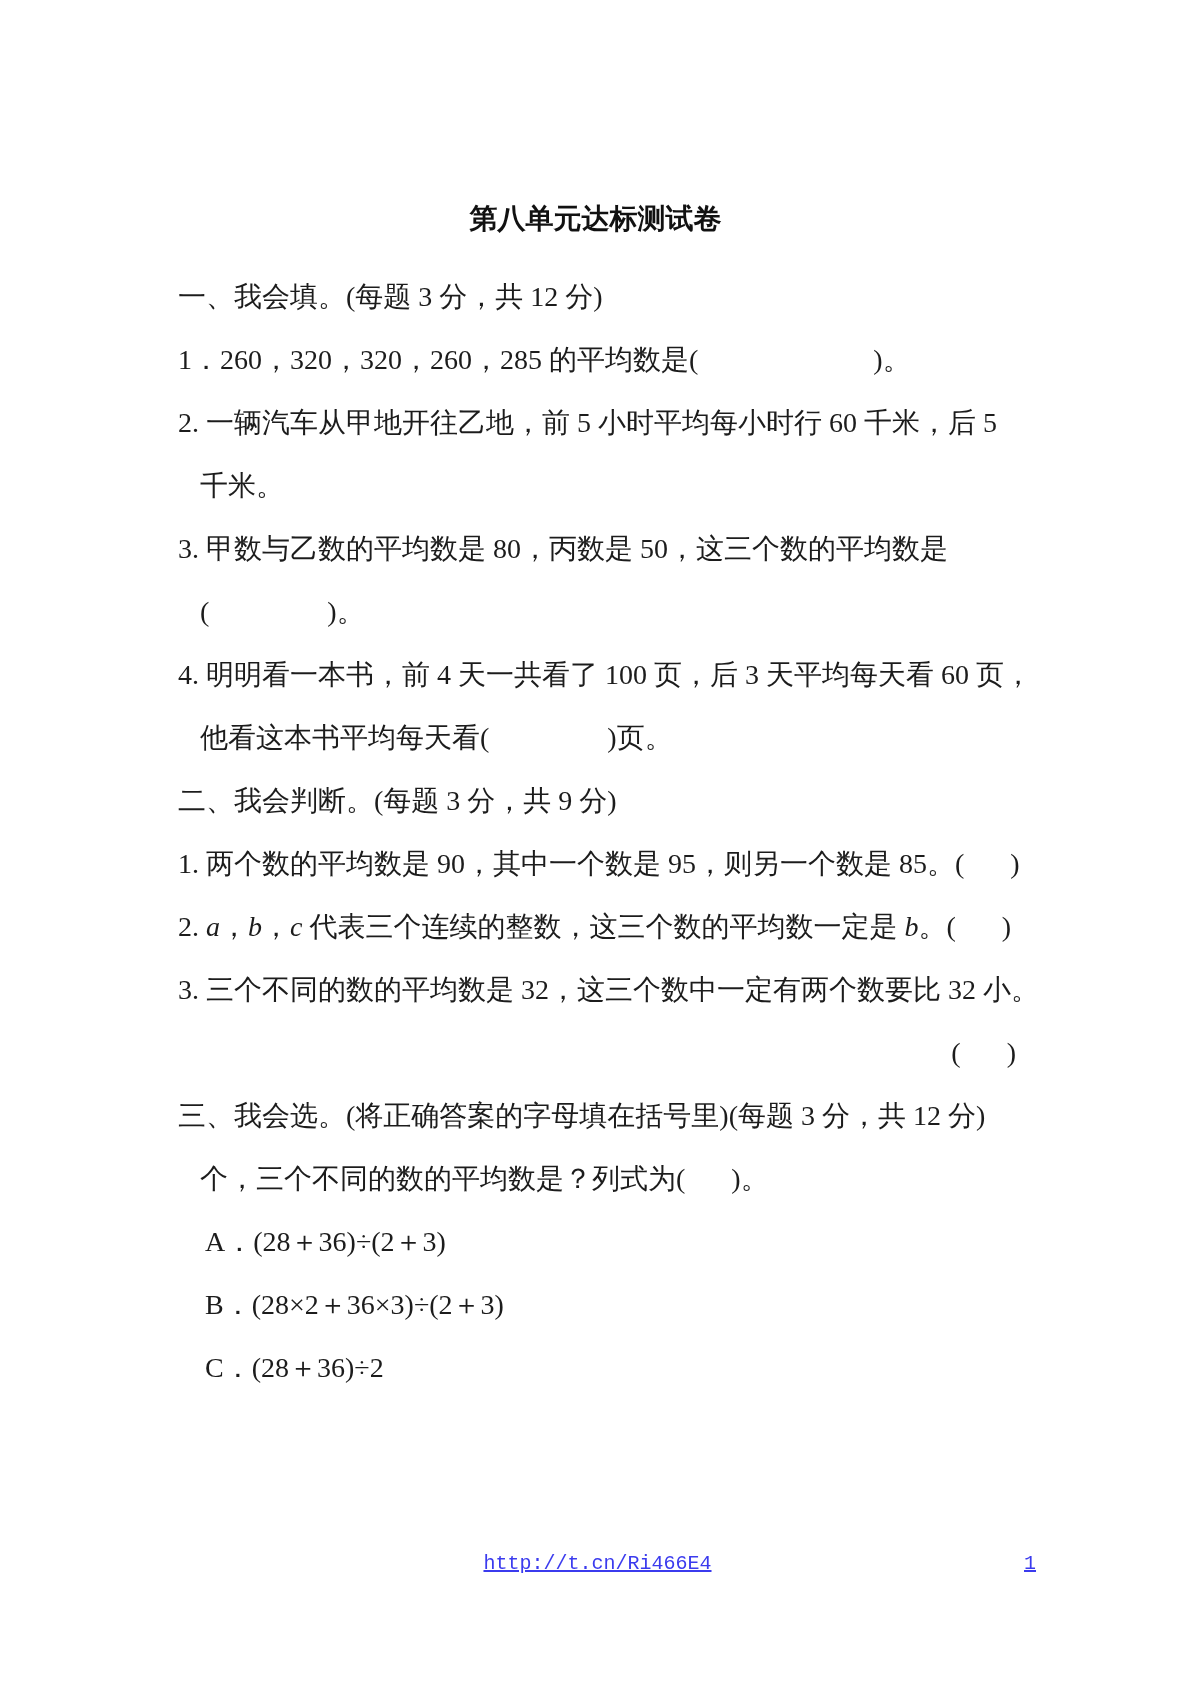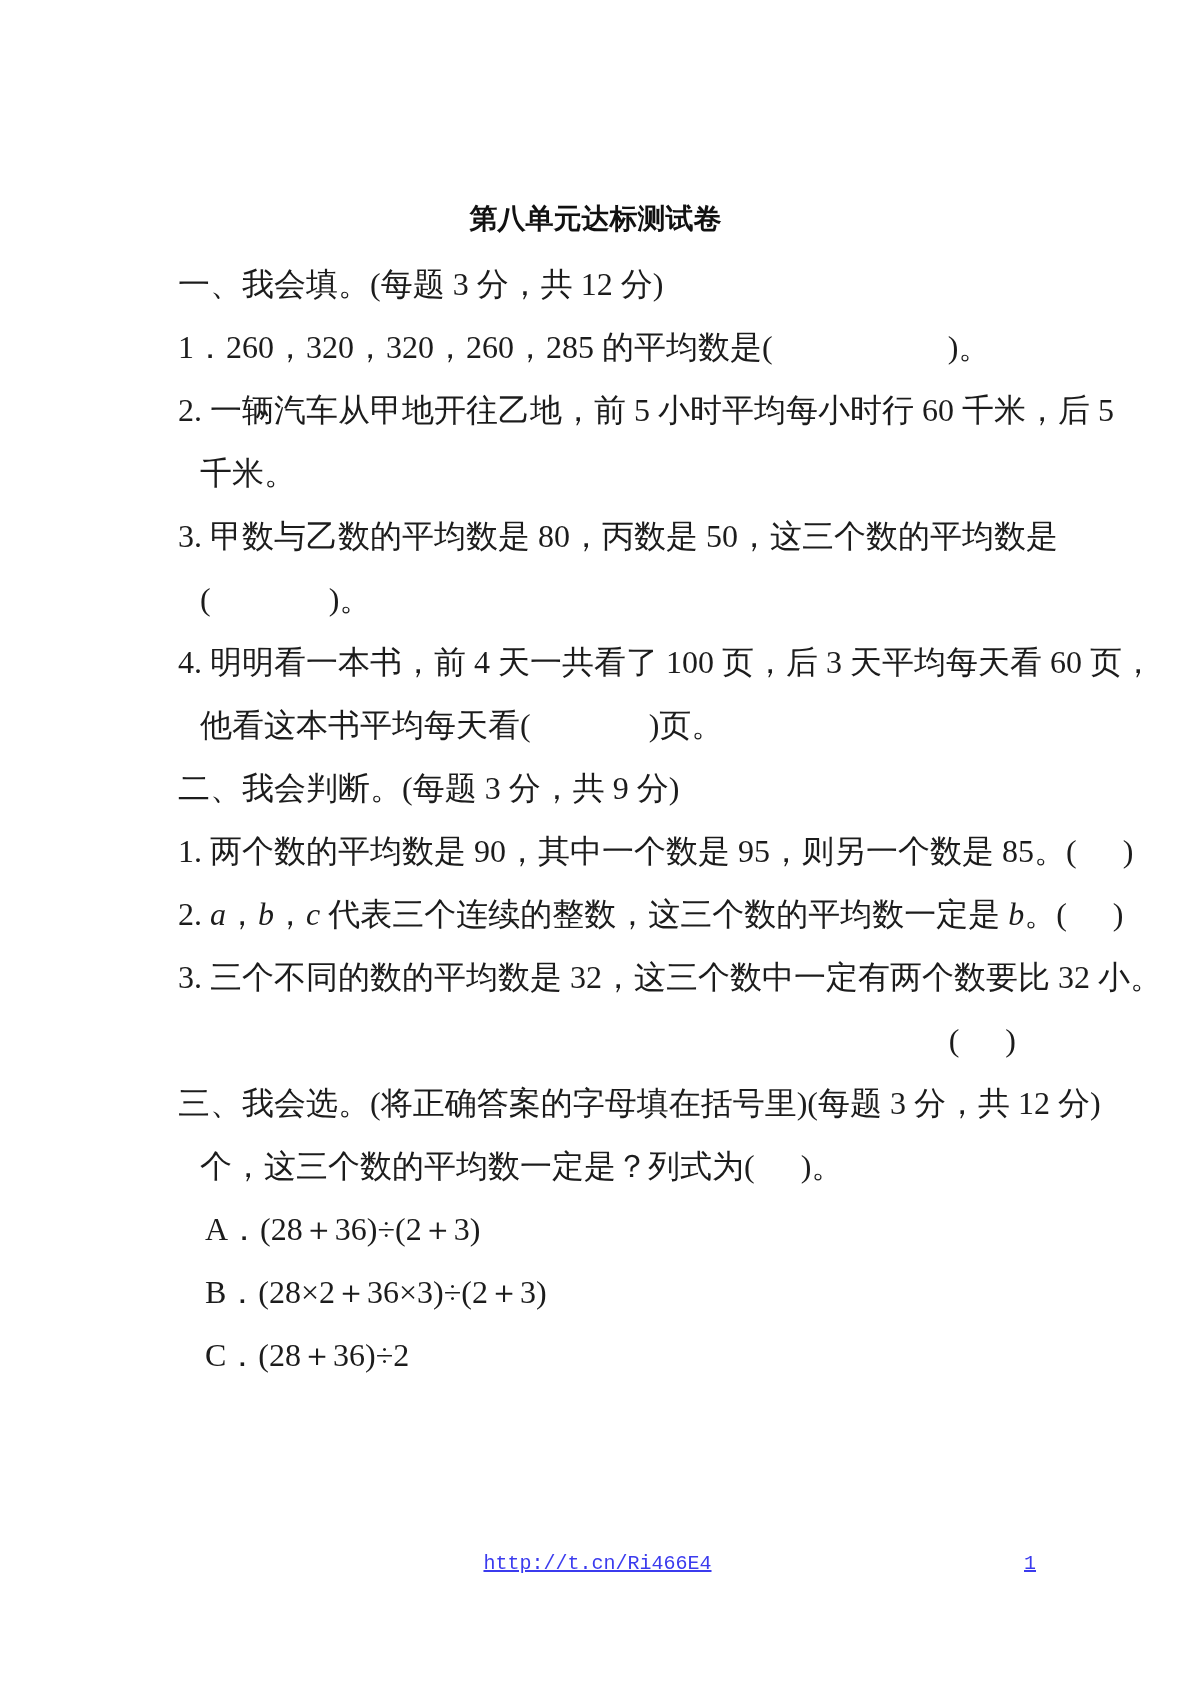--- a/index.html
+++ b/index.html
@@ -20,24 +20,24 @@
     width: 100%;
     text-align: center;
     font-family: "DejaVu Sans", "Liberation Sans", sans-serif;
     font-weight: 700;
     font-size: 28px;
     letter-spacing: 0px;
     color: #111111;
   }
   .body {
     position: absolute;
-    top: 253px;
+    top: 265px;
     left: 178px;
     width: 848px;
-    font-size: 32px;
+    font-size: 28px;
     line-height: 63px;
     white-space: nowrap;
   }
   .line { height: 63px; }
   .cont { padding-left: 22px; }   
   .opt  { padding-left: 27px; }   
   .right { text-align: right; padding-right: 10px; }
   .blank { display: inline-block; height: 1px; }
   .blank.xl { width: 205px; }
   .blank.lg { width: 175px; }
@@ -96,21 +96,21 @@
 
     <div class="line"><span>1. 两个数的平均数是 90，其中一个数是 95，则另一个数是 85。(</span><span class="blank sm"></span><span>)</span></div>
 
     <div class="line"><span>2. </span><span class="it">a</span><span>，</span><span class="it">b</span><span>，</span><span class="it">c</span><span> 代表三个连续的整数，这三个数的平均数一定是 </span><span class="it">b</span><span>。(</span><span class="blank sm"></span><span>)</span></div>
 
     <div class="line">3. 三个不同的数的平均数是 32，这三个数中一定有两个数要比 32 小。</div>
     <div class="line right"><span>(</span><span class="blank sm"></span><span>)</span></div>
 
     <div class="line">三、我会选。(将正确答案的字母填在括号里)(每题 3 分，共 12 分)</div>
 
-    <div class="line cont"><span>个，这三个数的平均数一定是？列式为(</span><span class="blank sm"></span><span>)。</span></div>
+    <div class="line cont"><span>个，三个不同的数的平均数是？列式为(</span><span class="blank sm"></span><span>)。</span></div>
 
     <div class="line opt"><span>A．</span><span>(28＋36)÷(2＋3)</span></div>
     <div class="line opt"><span>B．</span><span>(28×2＋36×3)÷(2＋3)</span></div>
     <div class="line opt"><span>C．</span><span>(28＋36)÷2</span></div>
 
   </div>
 
   <div class="footer">
     <a class="flink">http://t.cn/Ri466E4</a>
     <span class="pagenum">1</span>

